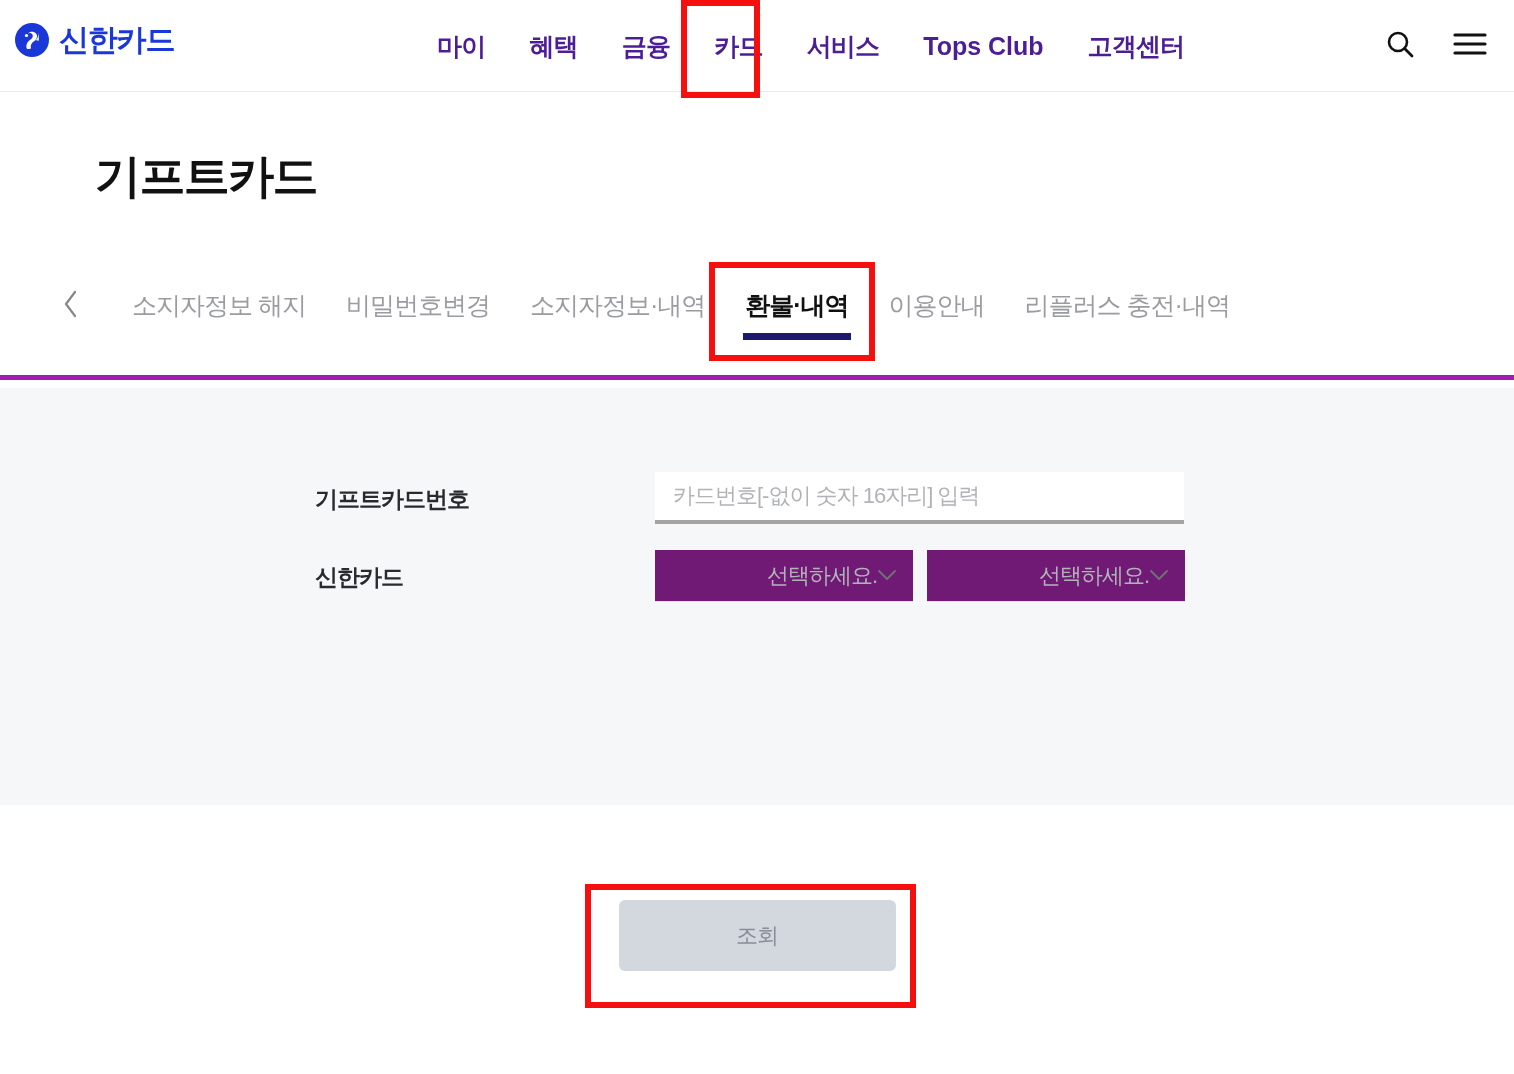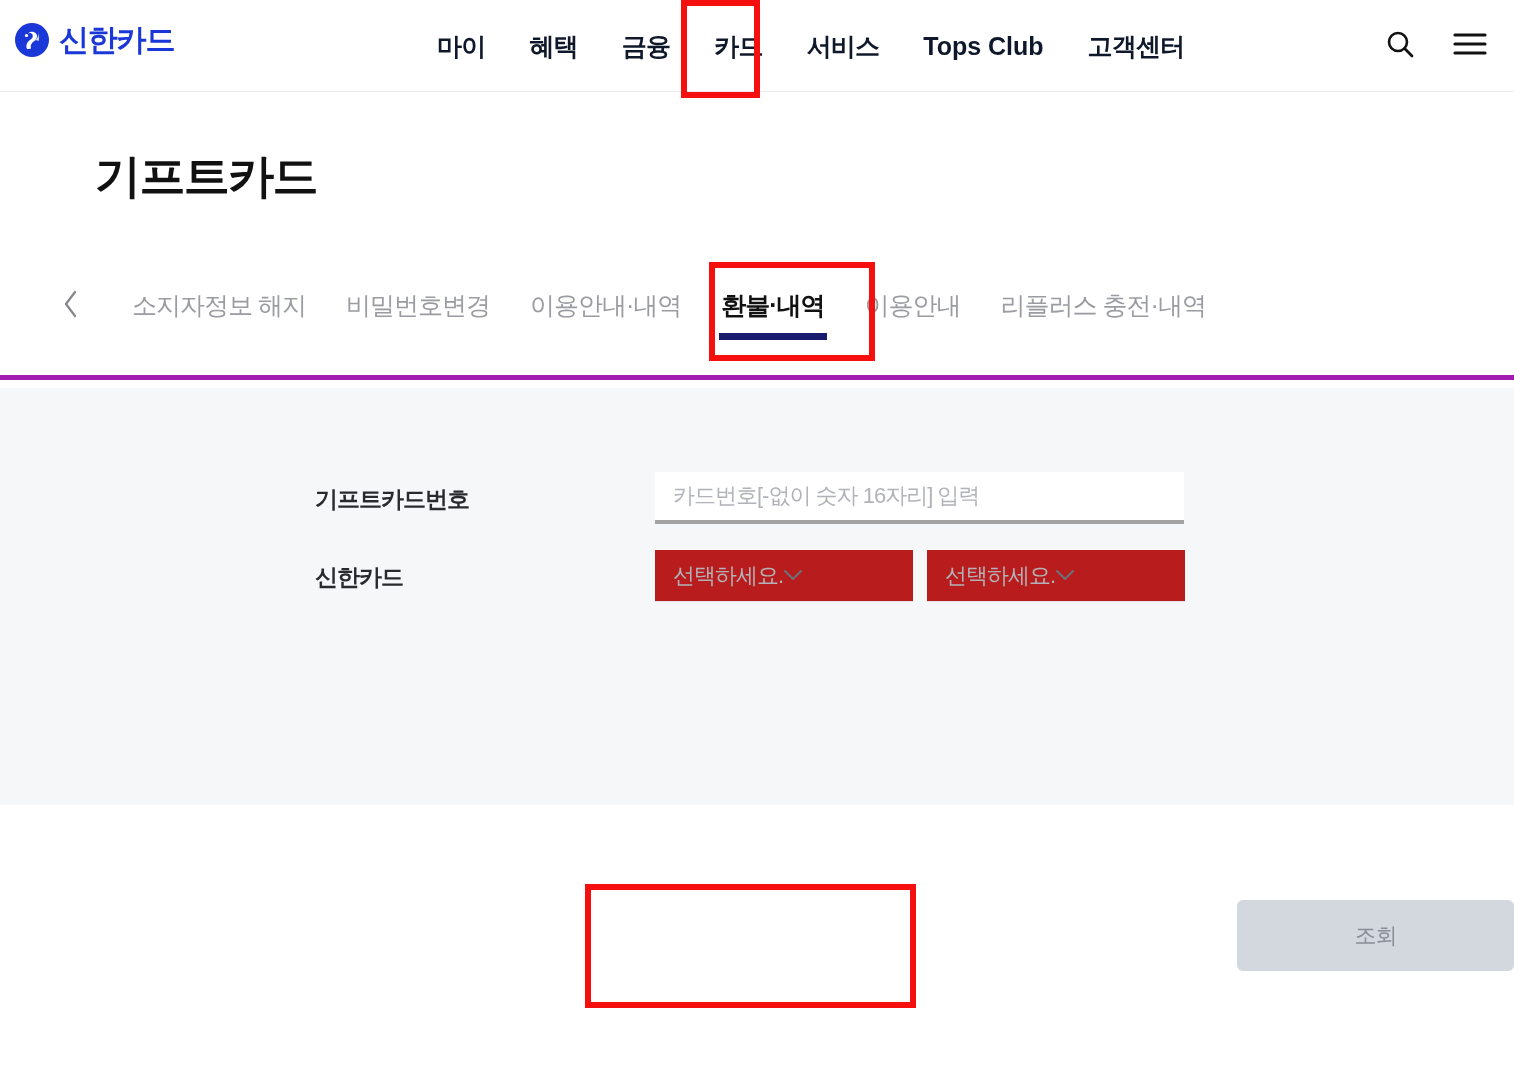--- a/index.html
+++ b/index.html
@@ -55,21 +55,21 @@
     position: absolute;
     left: 415px;
     top: 20px;
     display: flex;
     align-items: center;
     gap: 0px;
   }
   .nav-item {
     font-size: 25px;
     font-weight: bold;
-    color: #0f172a;
+    color: #4c1d95;
     letter-spacing: -0.8px;
     padding: 10px 22px;
     line-height: 32px;
     white-space: nowrap;
     cursor: pointer;
     background: none;
     border: none;
     font-family: inherit;
   }
   .nav-item.latin { letter-spacing: 0px; }
@@ -247,26 +247,26 @@
     width: 524px;
   }
 
   .select-row {
     display: flex;
     gap: 14px;
   }
   .select-box {
     width: 258px;
     height: 52px;
-    background: #b91c1c;
+    background: #701a75;
     border: none;
     border-bottom: 1px solid #e1e2e6;
     display: flex;
     align-items: center;
-    justify-content: flex-start;
+    justify-content: flex-end;
     padding: 0 16px 0 18px;
     cursor: pointer;
     font-family: inherit;
   }
   .select-value {
     font-size: 22px;
     color: #b1b3b8;
     letter-spacing: -1px;
   }
 
@@ -278,21 +278,21 @@
     line-height: 26px;
   }
 
   
   .submit-wrap {
     position: absolute;
     left: 0;
     top: 900px;
     width: 1514px;
     display: flex;
-    justify-content: flex-end;
+    justify-content: center;
   }
   .submit-btn {
     width: 277px;
     height: 71px;
     background: #d3d7de;
     border: none;
     border-radius: 6px;
     color: #8a8e96;
     font-size: 22px;
     letter-spacing: -1px;
@@ -362,21 +362,21 @@
 
 <div class="tabs-wrap">
   <button class="tab-prev">
     <svg width="18" height="30" viewBox="0 0 18 30">
       <polyline points="13,3 4,15 13,27" fill="none" stroke="#85878c" stroke-width="2.2" stroke-linecap="round" stroke-linejoin="round"></polyline>
     </svg>
   </button>
   <div class="tab-list">
     <button class="tab">소지자정보 해지</button>
     <button class="tab">비밀번호변경</button>
-    <button class="tab">이용안내·내역</button>
+    <button class="tab">소지자정보·내역</button>
     <button class="tab active">환불·내역</button>
     <button class="tab">이용안내</button>
     <button class="tab">리플러스 충전·내역</button>
   </div>
 </div>
 
 <div class="annot-tab-active"></div>
 
 <section class="form-panel">
   <div class="form-rows">

